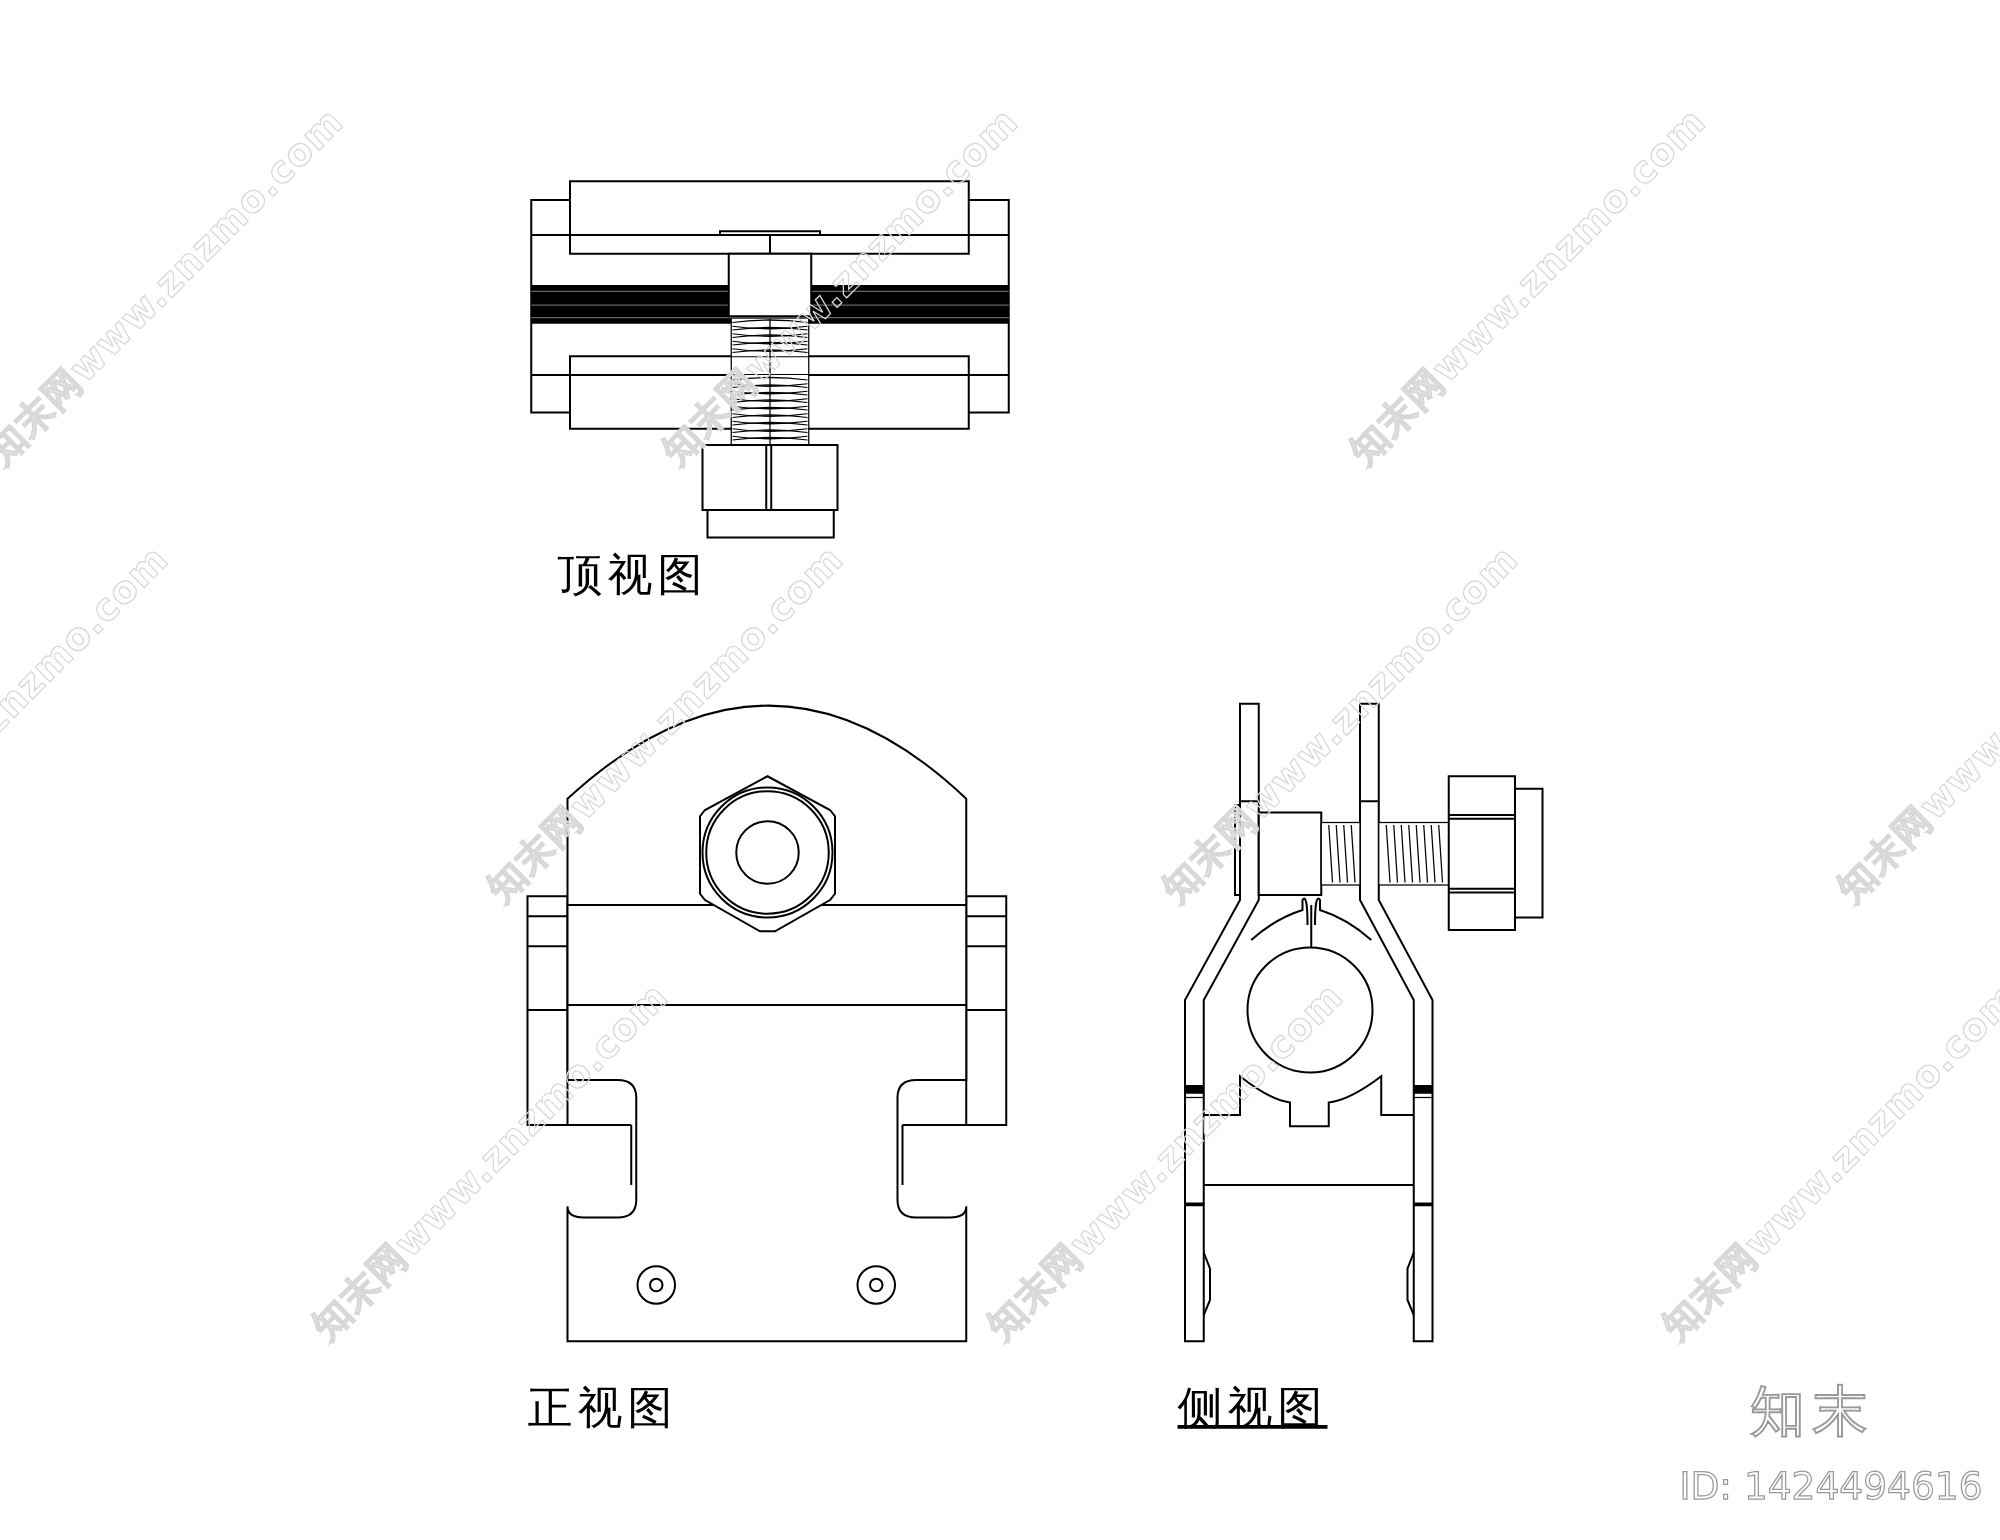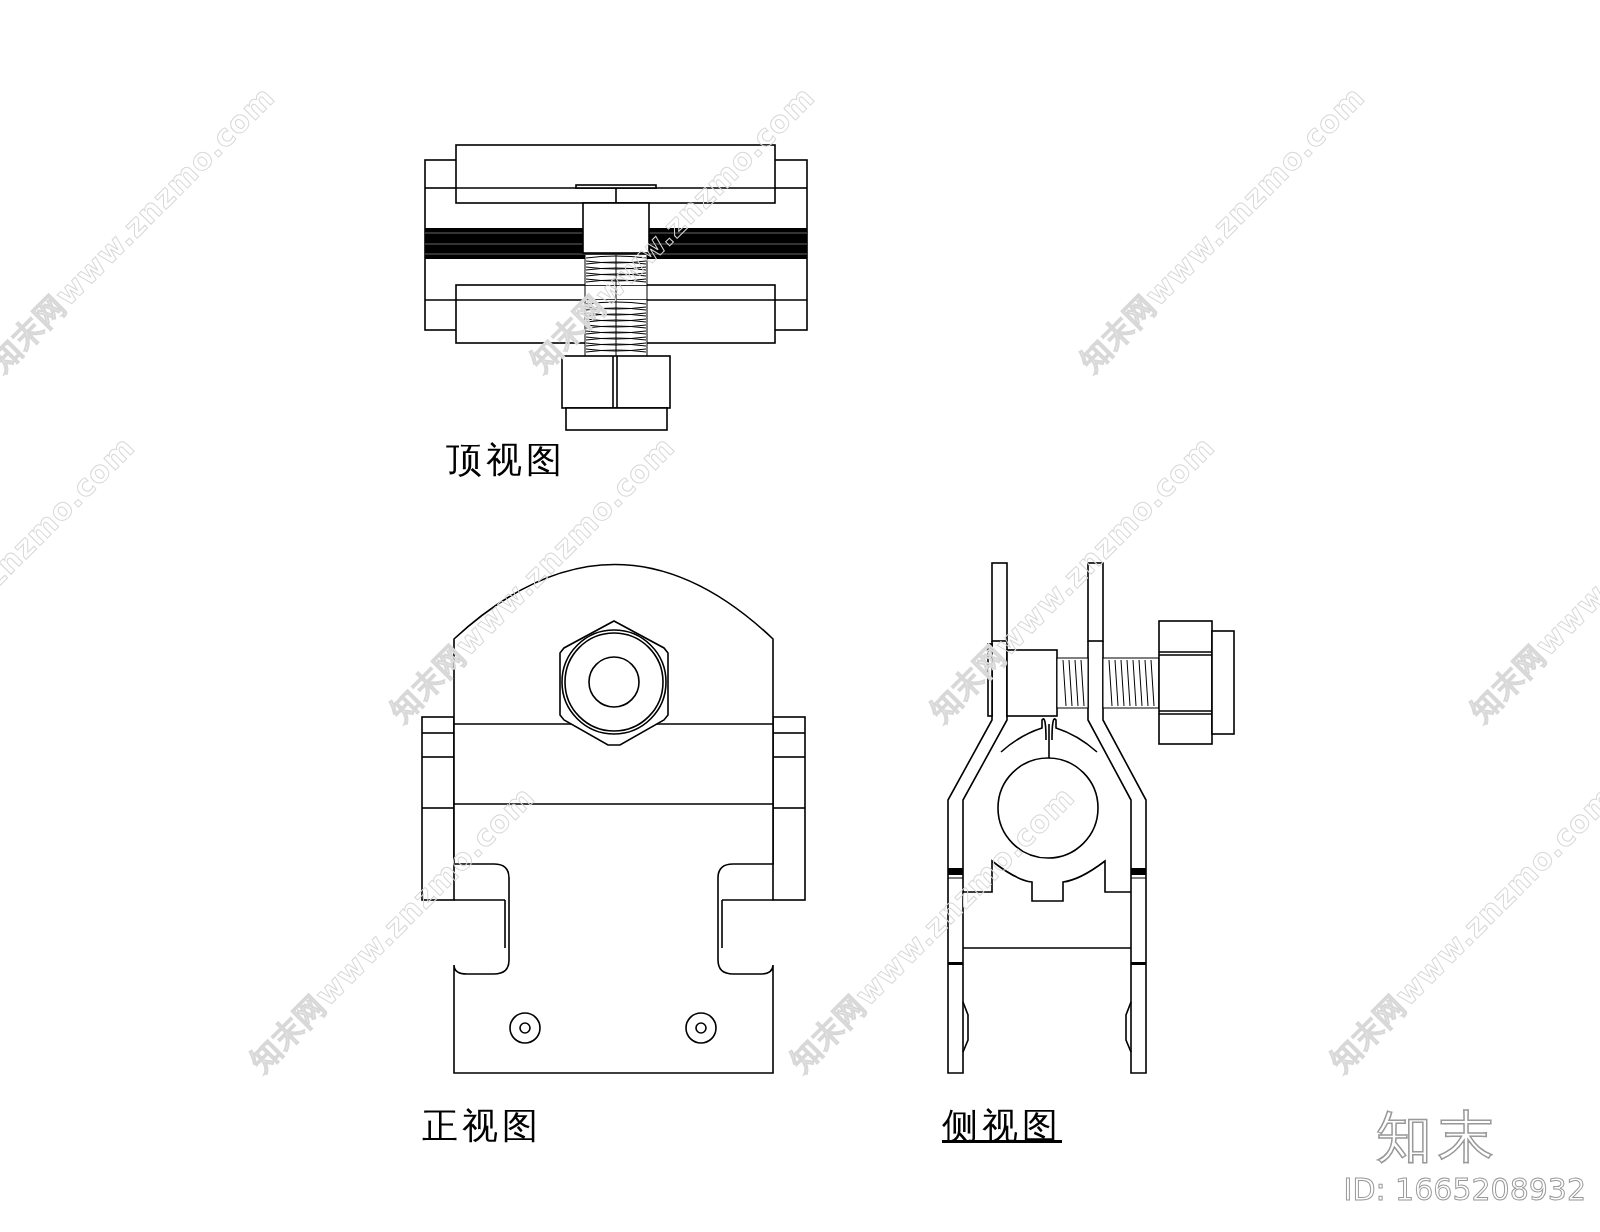--- a/index.html
+++ b/index.html
@@ -1,20 +1,20 @@
 <!DOCTYPE html>
 <html><head>
 <meta charset="utf-8">
 <style>
   html, body { margin: 0; padding: 0; background: #ffffff; }
   body { width: 1600px; height: 1232px; position: relative; overflow: hidden; font-family: "DejaVu Serif", serif; }
   #drawing { position: absolute; left: 0; top: 0; width: 1600px; height: 1232px; }
   .view-label { position: absolute; font-family: "DejaVu Serif", serif; font-size: 36px; color: #000; letter-spacing: 4px; text-align: center; }
   .watermark { position: absolute; font-family: "DejaVu Sans", sans-serif; font-size: 30px; font-weight: bold; color: transparent; -webkit-text-stroke: 1px #d8d8d8; transform-origin: left bottom; transform: rotate(-45deg); white-space: nowrap; letter-spacing: 1px; pointer-events: none; }
-  .brand { position: absolute; right: 100px; top: 1100px; font-family: "DejaVu Sans", sans-serif; font-size: 56px; color: transparent; -webkit-text-stroke: 1.5px #999; letter-spacing: 6px; }
+  .brand { position: absolute; right: 100px; top: 1100px; font-family: "DejaVu Sans", sans-serif; font-size: 44px; color: transparent; -webkit-text-stroke: 1.5px #999; letter-spacing: 6px; }
   .brand-id { position: absolute; right: 14px; top: 1172px; font-family: "DejaVu Sans", sans-serif; font-size: 30px; color: transparent; -webkit-text-stroke: 1px #999; }
   svg .ln { fill: #fff; stroke: #000; stroke-width: 1.6; }
   svg .nf { fill: none; stroke: #000; stroke-width: 1.6; }
   svg .thin { fill: none; stroke: #000; stroke-width: 1; }
 </style>
 </head>
 <body>
 
 <div id="drawing">
 <svg width="1600" height="1232" viewBox="0 0 1600 1232" xmlns="http://www.w3.org/2000/svg">
@@ -160,13 +160,13 @@
 <div class="watermark" style="left:1100px; top:340px;">知末网www.znzmo.com</div>
 <div class="watermark" style="left:-130px; top:690px;">知末网www.znzmo.com</div>
 <div class="watermark" style="left:410px; top:690px;">知末网www.znzmo.com</div>
 <div class="watermark" style="left:950px; top:690px;">知末网www.znzmo.com</div>
 <div class="watermark" style="left:1490px; top:690px;">知末网www.znzmo.com</div>
 <div class="watermark" style="left:270px; top:1040px;">知末网www.znzmo.com</div>
 <div class="watermark" style="left:810px; top:1040px;">知末网www.znzmo.com</div>
 <div class="watermark" style="left:1350px; top:1040px;">知末网www.znzmo.com</div>
 
 <div class="brand">知末</div>
-<div class="brand-id">ID: 1665208932</div>
+<div class="brand-id">ID: 1424494616</div>
 
 </body></html>

